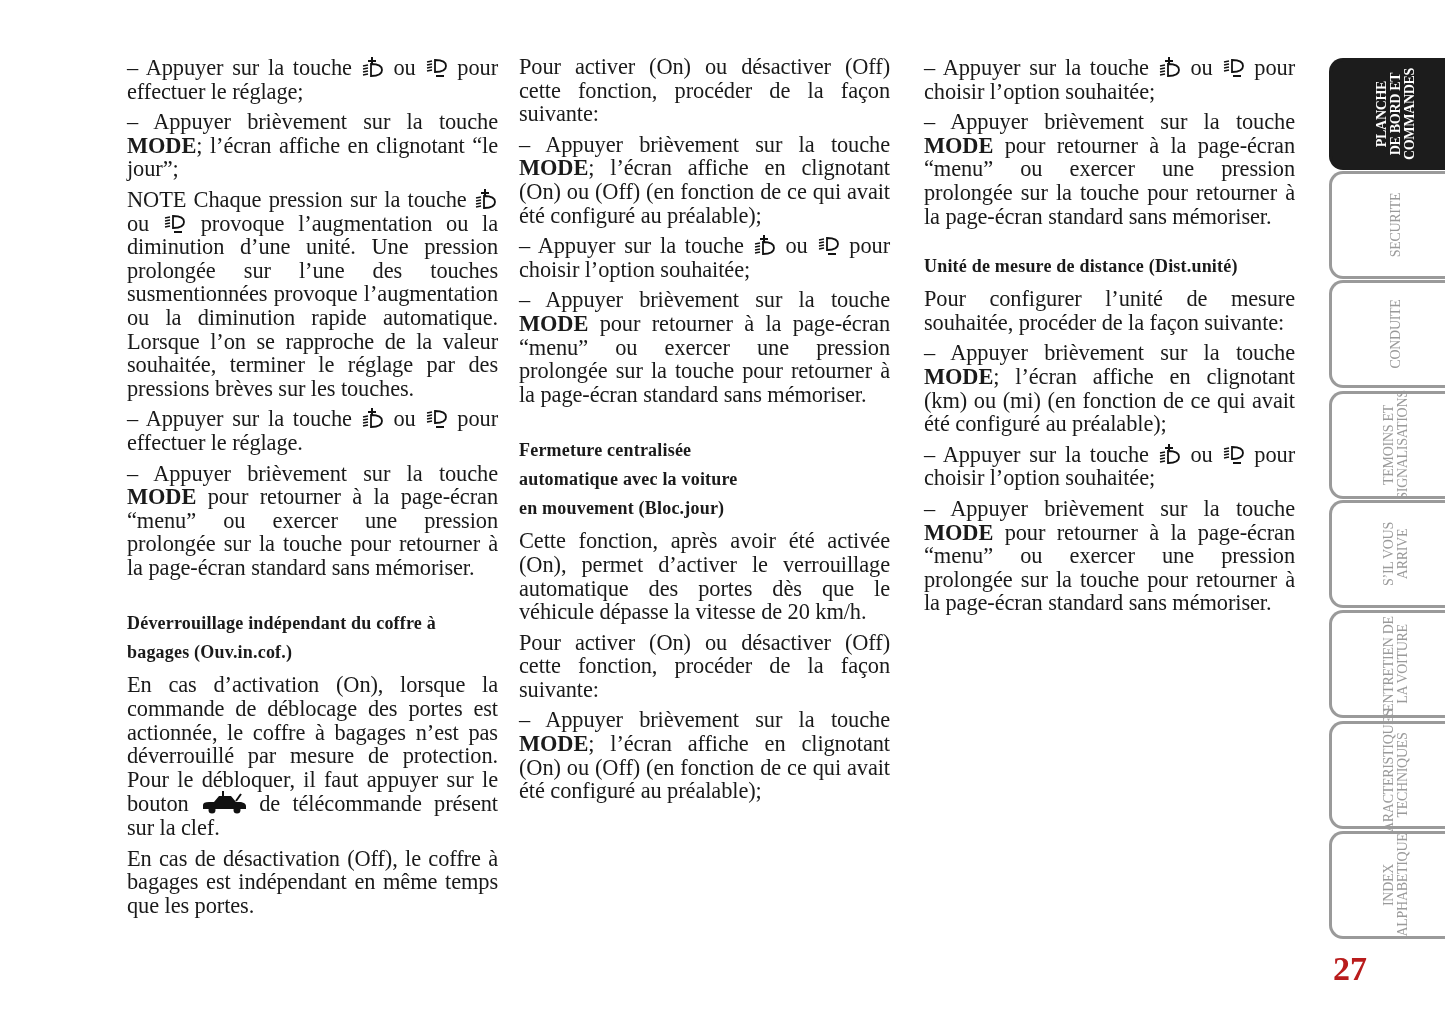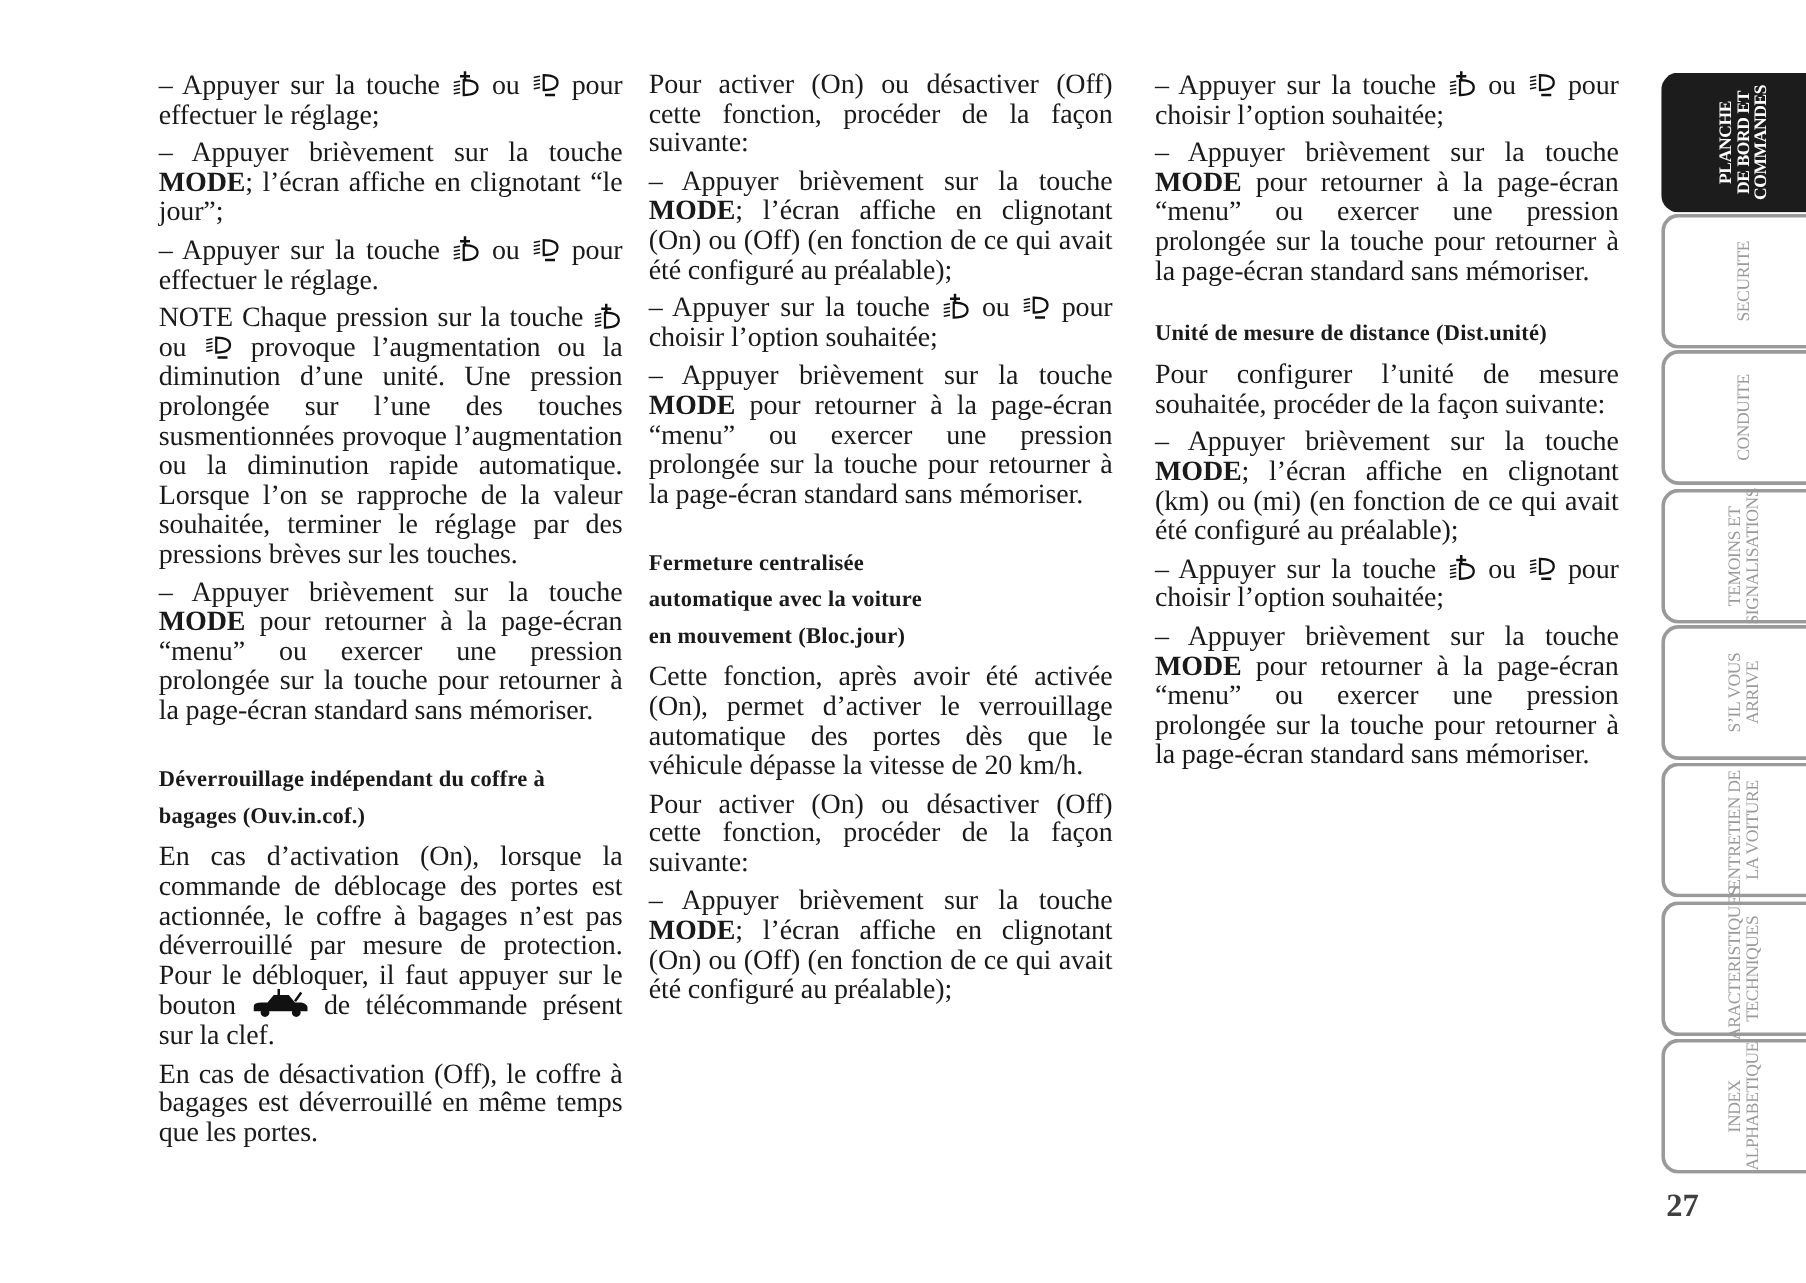--- a/index.html
+++ b/index.html
@@ -42,21 +42,21 @@
     transform: translate(-50%, -50%) rotate(-90deg);
     white-space: pre; text-align: center;
     font-family: "Liberation Serif", serif; font-size: 14px; line-height: 14px;
     color: #9a9a9a; letter-spacing: -0.3px;
     transform-origin: center center;
   }
   .tab.active .lbl { color: #ffffff; font-weight: bold; }
   .page-num {
     position: absolute; left: 1333px; top: 950px;
     font-family: "Liberation Serif", serif; font-weight: bold;
-    font-size: 26px; color: #404040;
+    font-size: 34px; color: #b91c1c;
   }
 </style>
 </head>
 <body>
 
 <svg width="0" height="0" style="position:absolute">
   <defs>
     <symbol id="sym-plus" viewBox="0 0 24 22">
       <line x1="11" y1="1" x2="11" y2="9" stroke="#111" stroke-width="2"></line>
       <line x1="7" y1="5" x2="15" y2="5" stroke="#111" stroke-width="2"></line>
@@ -89,43 +89,43 @@
     <span>– Appuyer sur la touche </span><svg class="icon">
         <use href="#sym-plus"></use>
       </svg><span> ou </span><svg class="icon">
         <use href="#sym-minus"></use>
       </svg><span> pour effectuer le réglage;</span>
   </p>
   <p>
     <span>– Appuyer brièvement sur la touche </span><b class="kw">MODE</b><span>; l’écran affiche en clignotant “le jour”;</span>
   </p>
   <p>
+    <span>NOTE Chaque pression sur la touche </span><svg class="icon">
+        <use href="#sym-plus"></use>
+      </svg><span> ou </span><svg class="icon">
+        <use href="#sym-minus"></use>
+      </svg><span> provoque l’augmentation ou la diminution d’une unité. Une pression prolongée sur l’une des touches susmentionnées provoque l’augmentation ou la diminution rapide automatique. Lorsque l’on se rapproche de la valeur souhaitée, terminer le réglage par des pressions brèves sur les touches.</span>
+  </p>
+  <p>
     <span>– Appuyer sur la touche </span><svg class="icon">
         <use href="#sym-plus"></use>
       </svg><span> ou </span><svg class="icon">
         <use href="#sym-minus"></use>
       </svg><span> pour effectuer le réglage.</span>
-  </p>
-  <p>
-    <span>NOTE Chaque pression sur la touche </span><svg class="icon">
-        <use href="#sym-plus"></use>
-      </svg><span> ou </span><svg class="icon">
-        <use href="#sym-minus"></use>
-      </svg><span> provoque l’augmentation ou la diminution d’une unité. Une pression prolongée sur l’une des touches susmentionnées provoque l’augmentation ou la diminution rapide automatique. Lorsque l’on se rapproche de la valeur souhaitée, terminer le réglage par des pressions brèves sur les touches.</span>
   </p>
   <p>
     <span>– Appuyer brièvement sur la touche </span><b class="kw">MODE</b><span> pour retourner à la page-écran “menu” ou exercer une pression prolongée sur la touche pour retourner à la page-écran standard sans mémoriser.</span>
   </p>
   <h3>Déverrouillage indépendant du coffre à bagages (Ouv.in.cof.)</h3>
   <p>
     <span>En cas d’activation (On), lorsque la commande de déblocage des portes est actionnée, le coffre à bagages n’est pas déverrouillé par mesure de protection. Pour le débloquer, il faut appuyer sur le bouton </span><svg class="icon-car">
         <use href="#sym-car"></use>
       </svg><span> de télécommande présent sur la clef.</span>
   </p>
-  <p>En cas de désactivation (Off), le coffre à bagages est déverrouillé en même temps que les portes.</p>
+  <p>En cas de désactivation (Off), le coffre à bagages est indépendant en même temps que les portes.</p>
 </div>
 
 <div class="col col2">
   <p>Pour activer (On) ou désactiver (Off) cette fonction, procéder de la façon suivante:</p>
   <p>
     <span>– Appuyer brièvement sur la touche </span><b class="kw">MODE</b><span>; l’écran affiche en clignotant (On) ou (Off) (en fonction de ce qui avait été configuré au préalable);</span>
   </p>
   <p>
     <span>– Appuyer sur la touche </span><svg class="icon">
         <use href="#sym-plus"></use>

